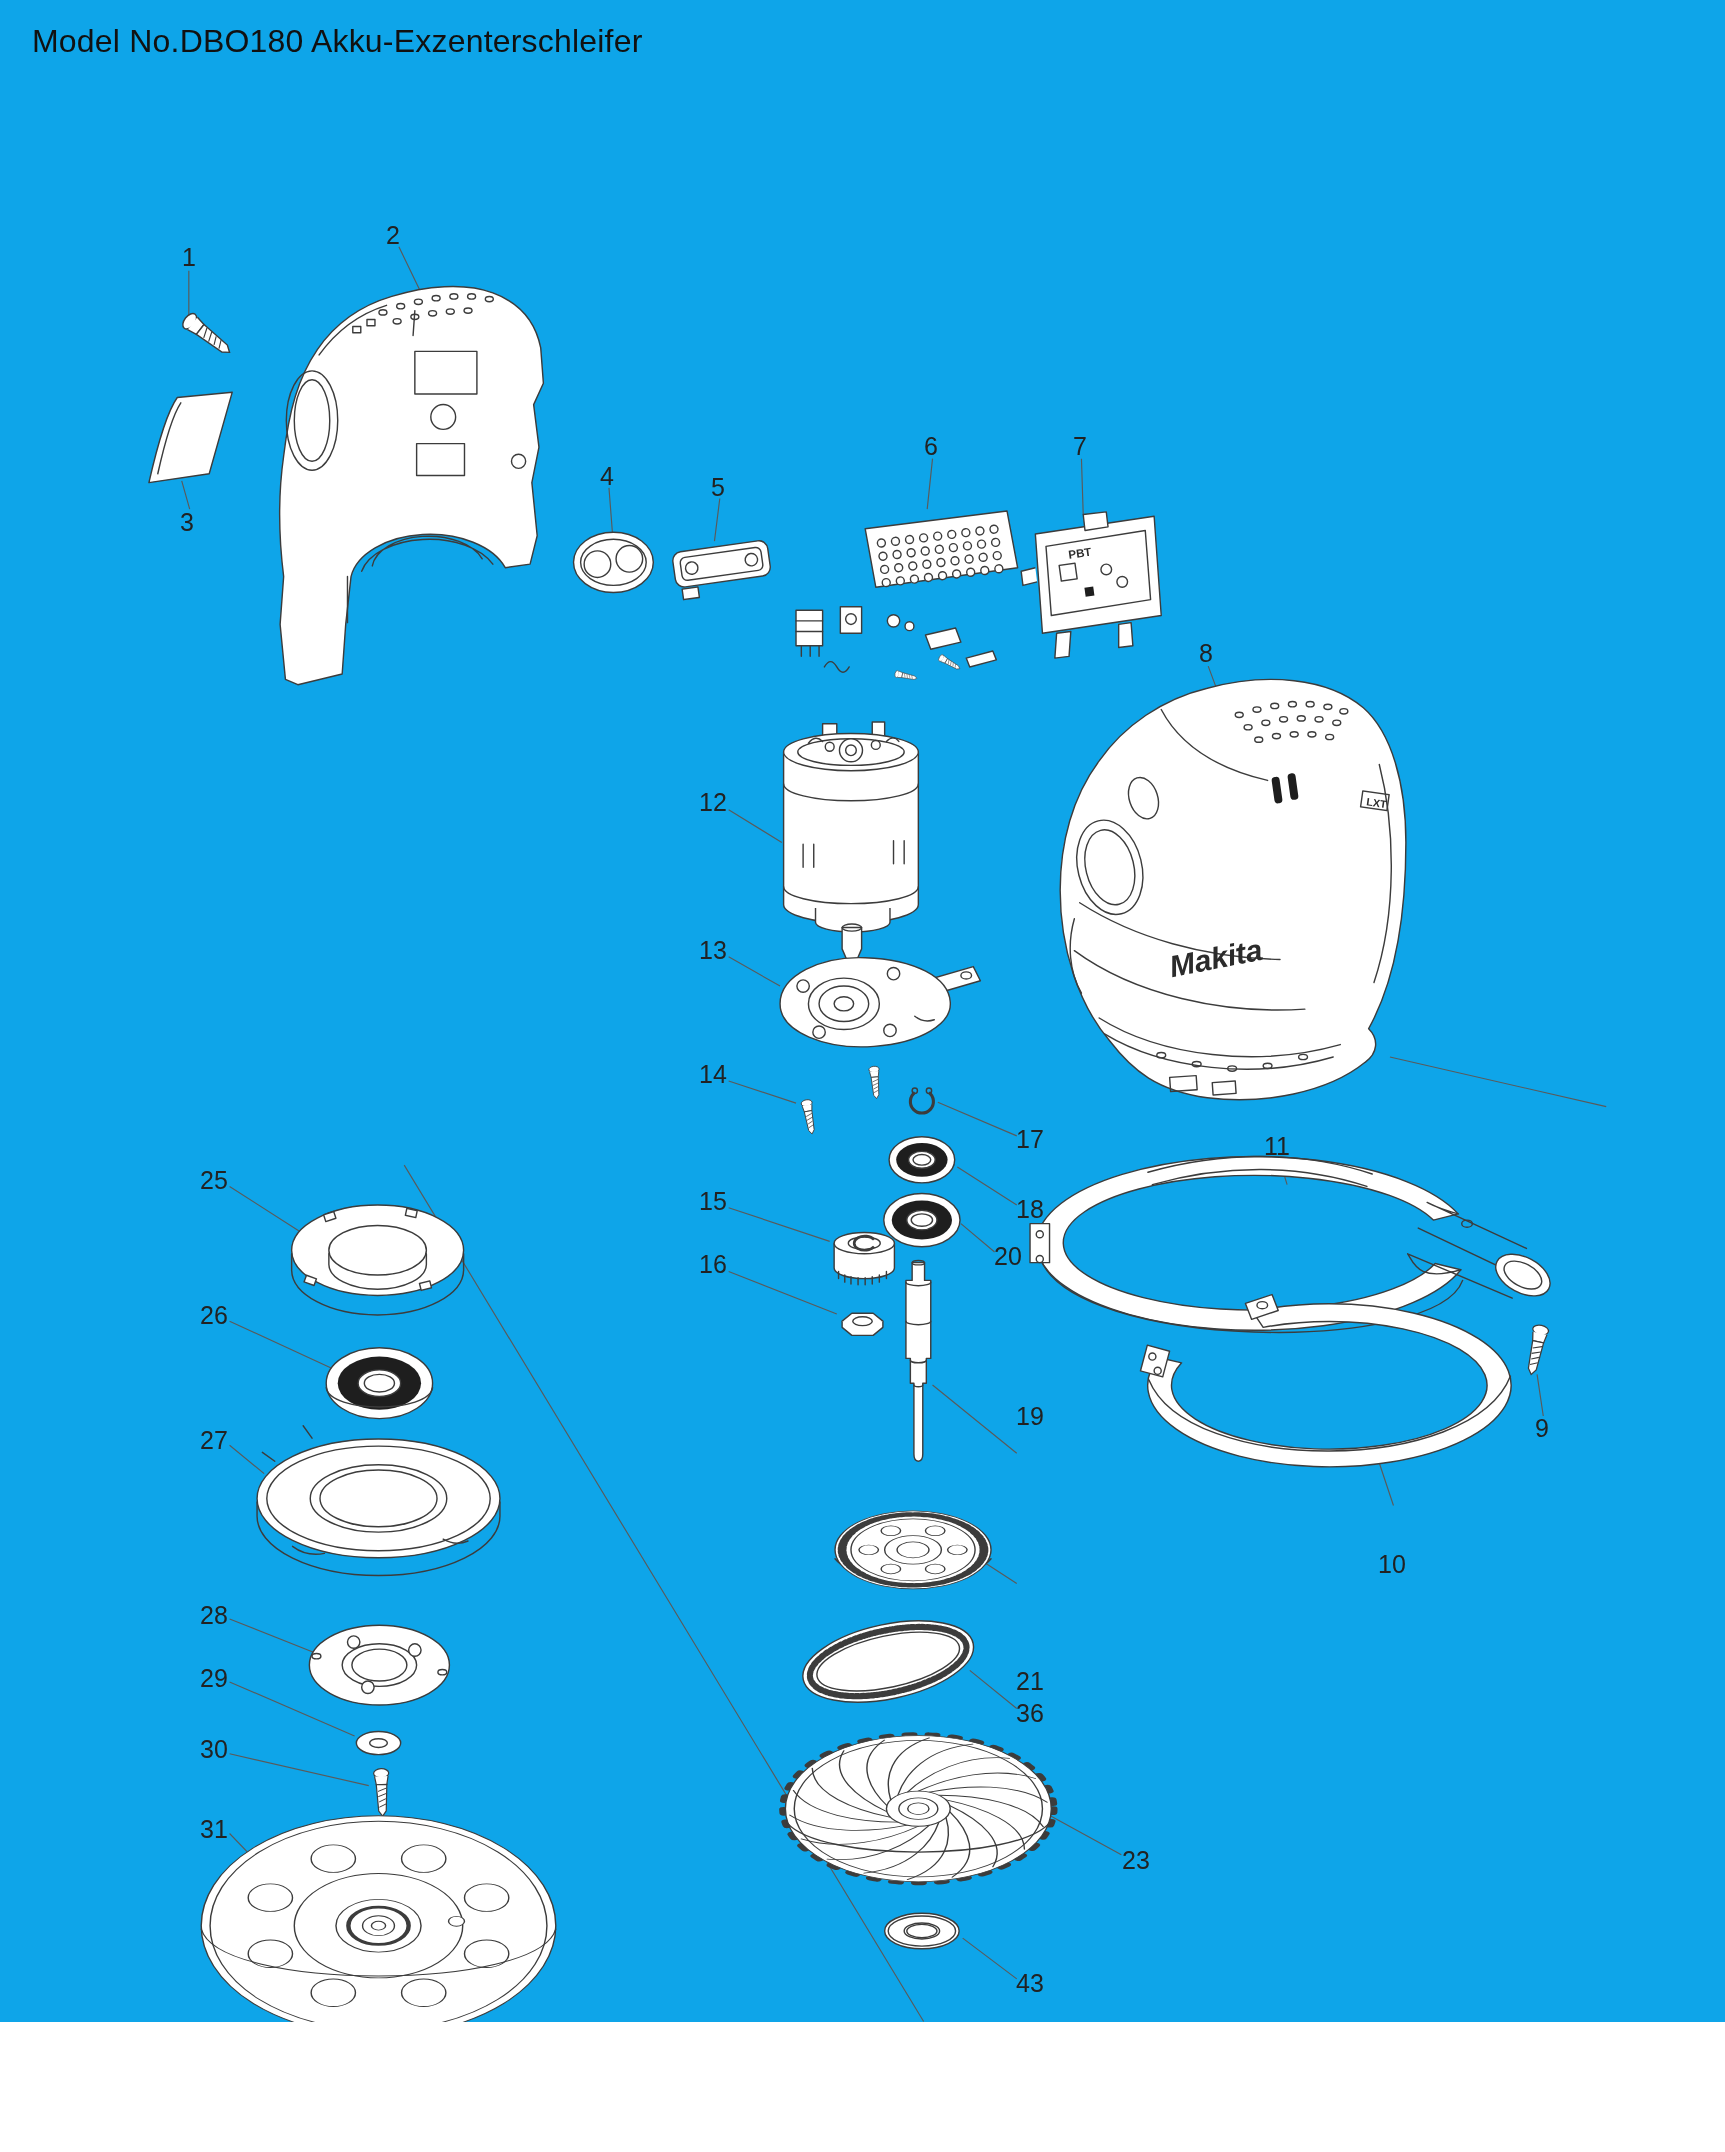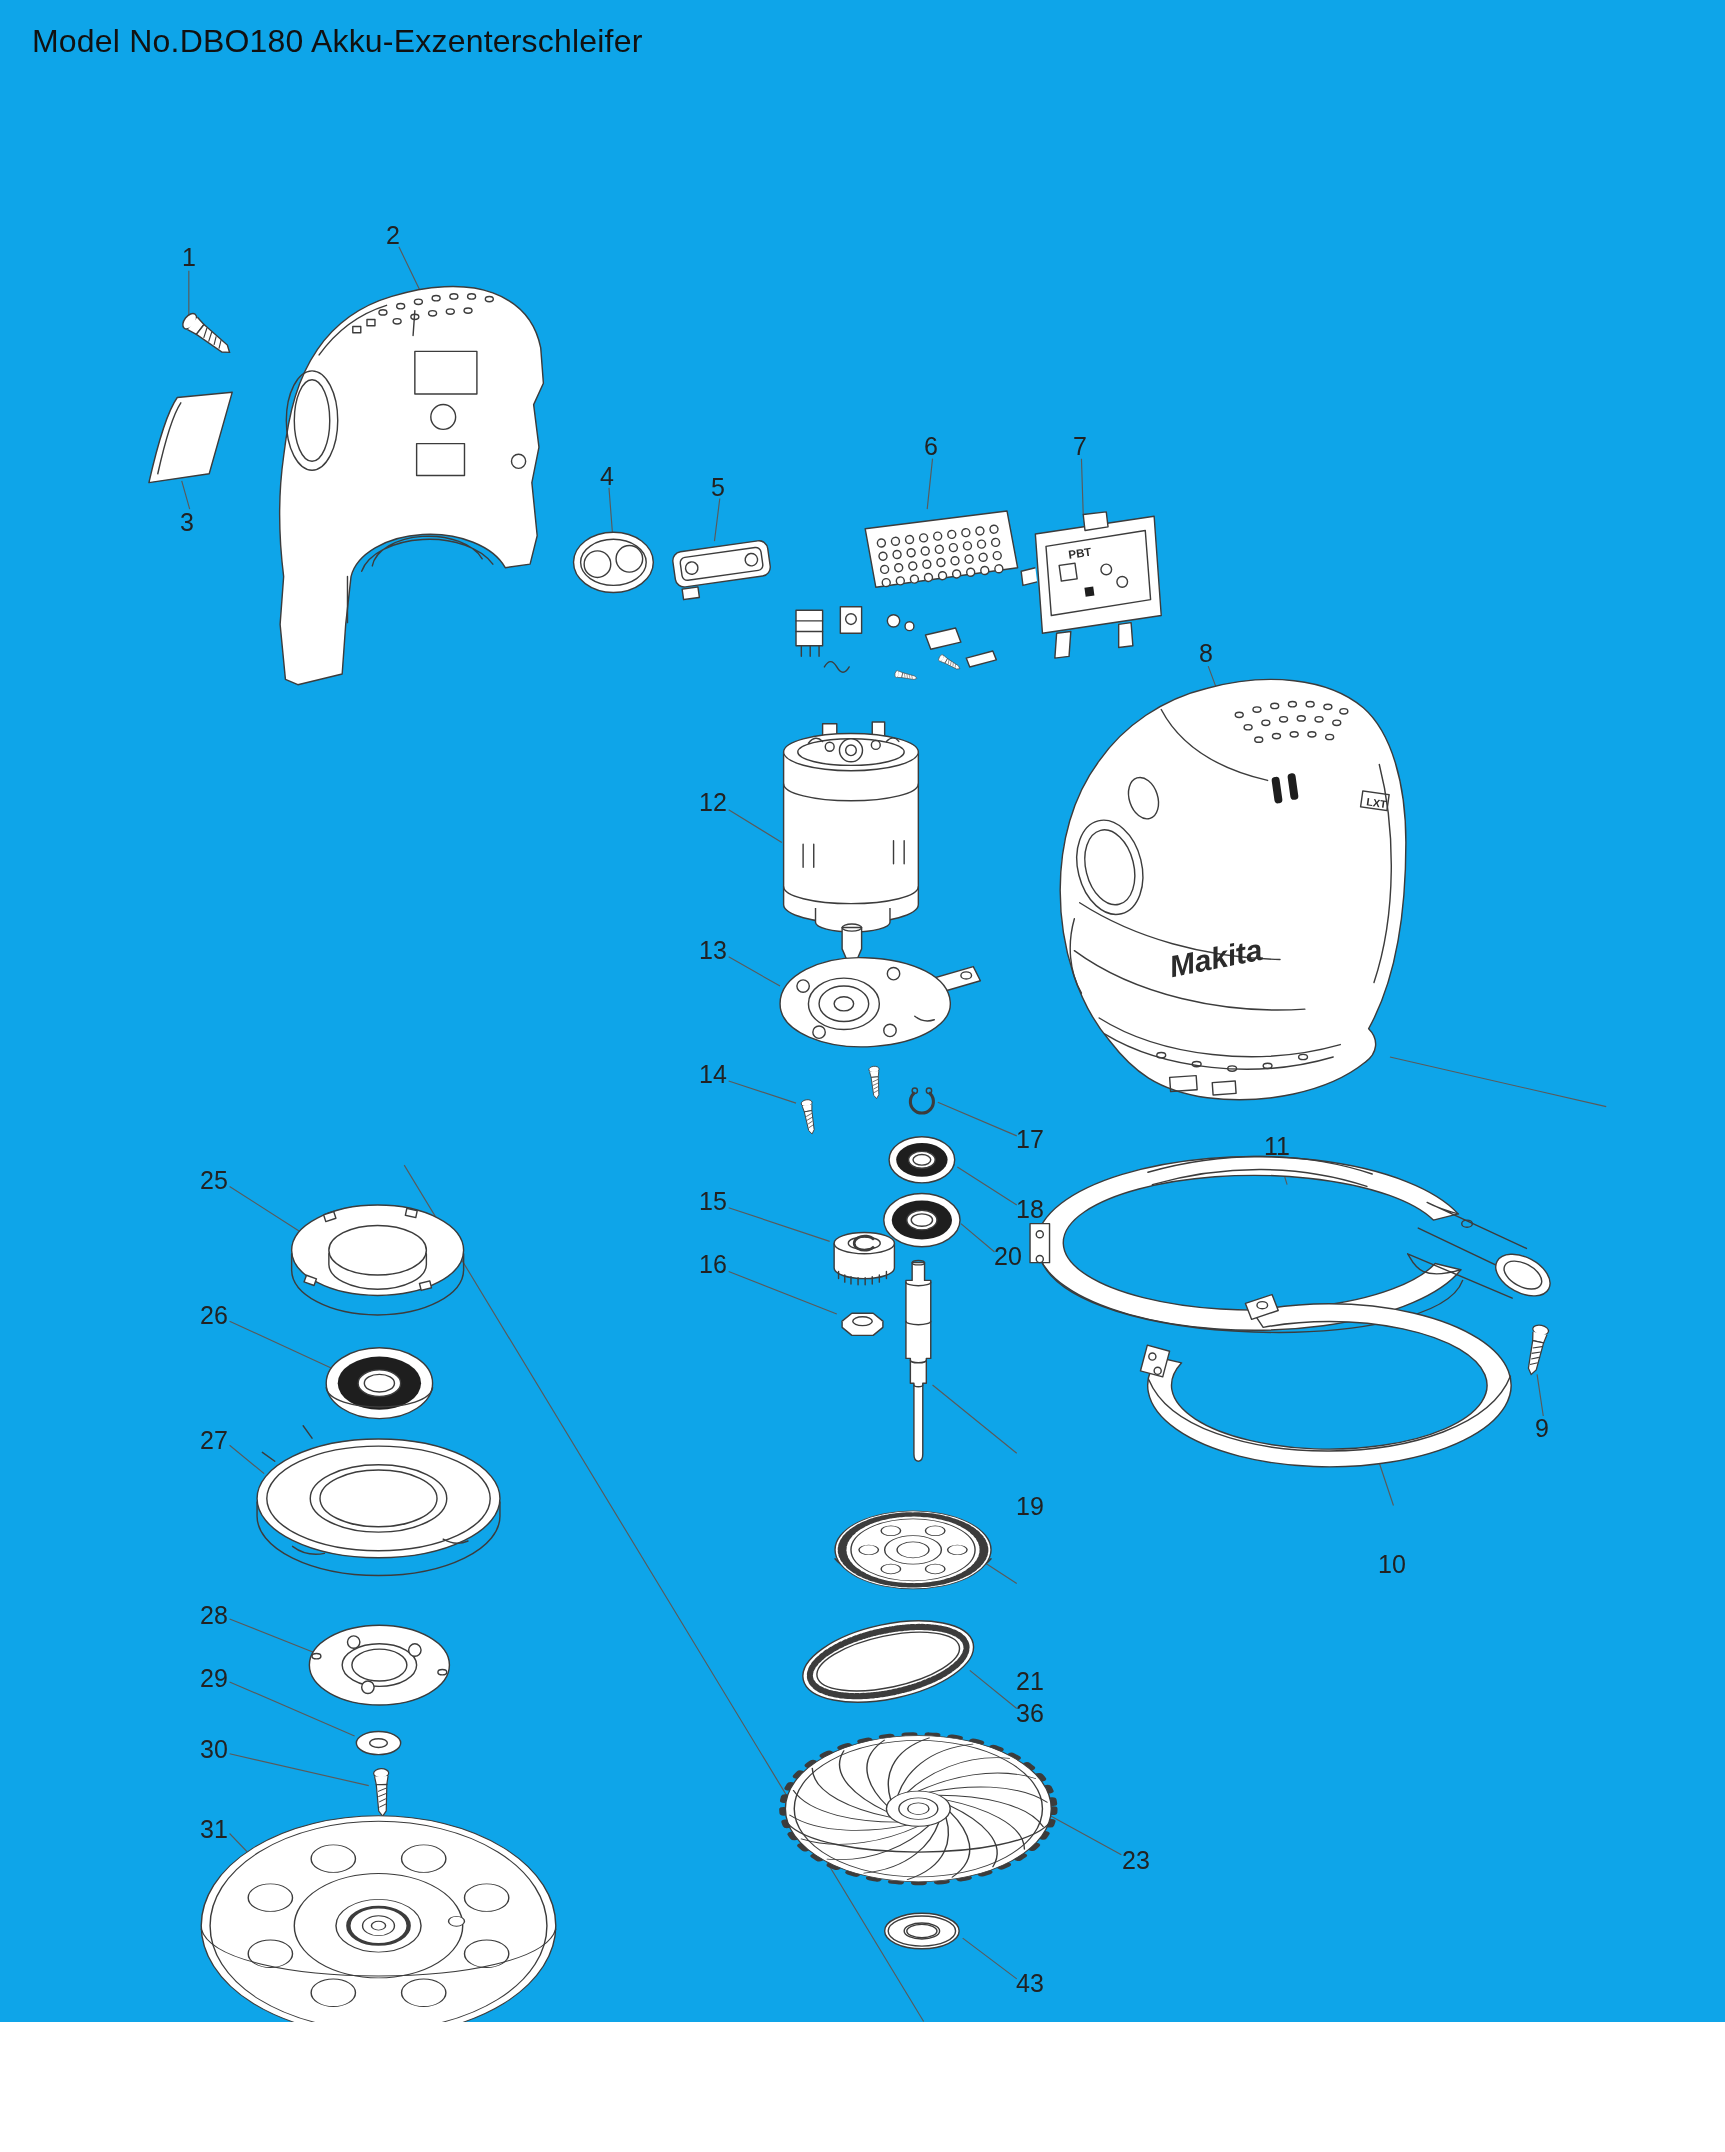--- a/index.html
+++ b/index.html
@@ -464,21 +464,21 @@
   <div class="callout" style="left:1542px;top:1428px">9</div>
   <div class="callout" style="left:1392px;top:1564px">10</div>
   <div class="callout" style="left:1277px;top:1146px">11</div>
   <div class="callout" style="left:713px;top:802px">12</div>
   <div class="callout" style="left:713px;top:950px">13</div>
   <div class="callout" style="left:713px;top:1074px">14</div>
   <div class="callout" style="left:713px;top:1201px">15</div>
   <div class="callout" style="left:713px;top:1264px">16</div>
   <div class="callout" style="left:1030px;top:1139px">17</div>
   <div class="callout" style="left:1030px;top:1209px">18</div>
-  <div class="callout" style="left:1030px;top:1506px">19</div>
+  <div class="callout" style="left:1030px;top:1416px">19</div>
   <div class="callout" style="left:1008px;top:1256px">20</div>
   <div class="callout" style="left:1030px;top:1681px">21</div>
   <div class="callout" style="left:1030px;top:1713px">36</div>
   <div class="callout" style="left:1136px;top:1860px">23</div>
   <div class="callout" style="left:1030px;top:1983px">43</div>
   <div class="callout" style="left:214px;top:1180px">25</div>
   <div class="callout" style="left:214px;top:1315px">26</div>
   <div class="callout" style="left:214px;top:1440px">27</div>
   <div class="callout" style="left:214px;top:1615px">28</div>
   <div class="callout" style="left:214px;top:1678px">29</div>

